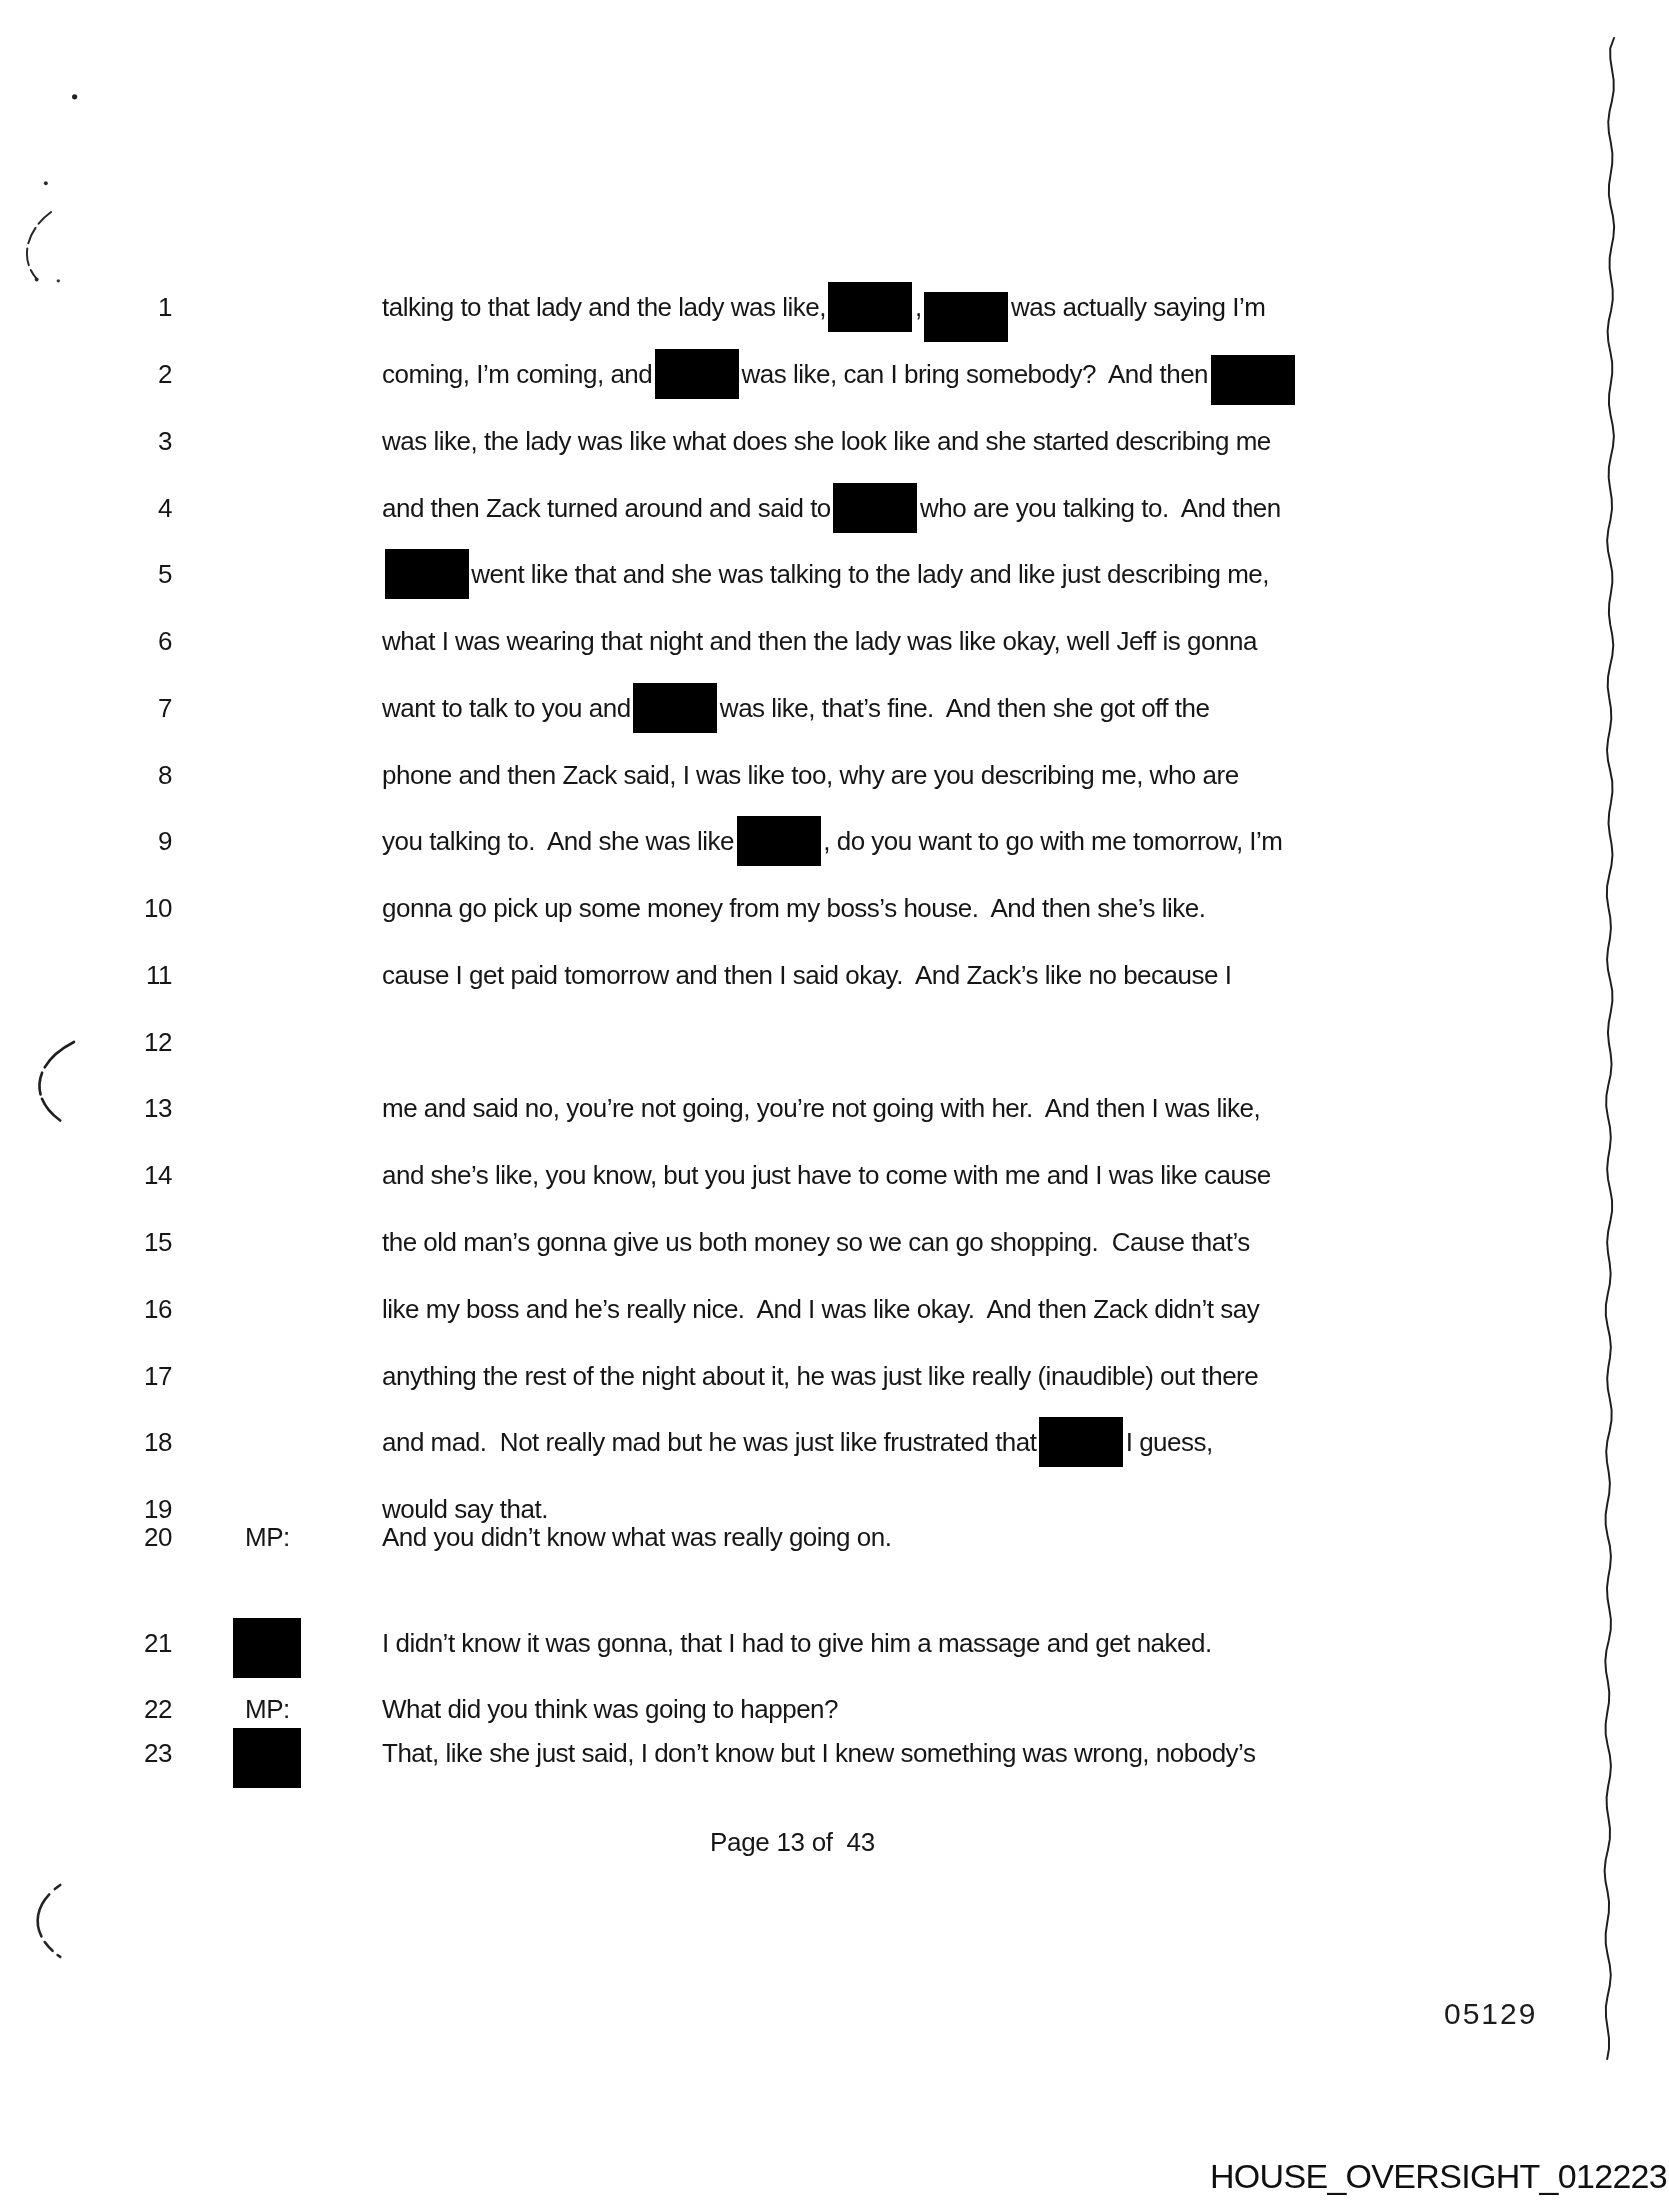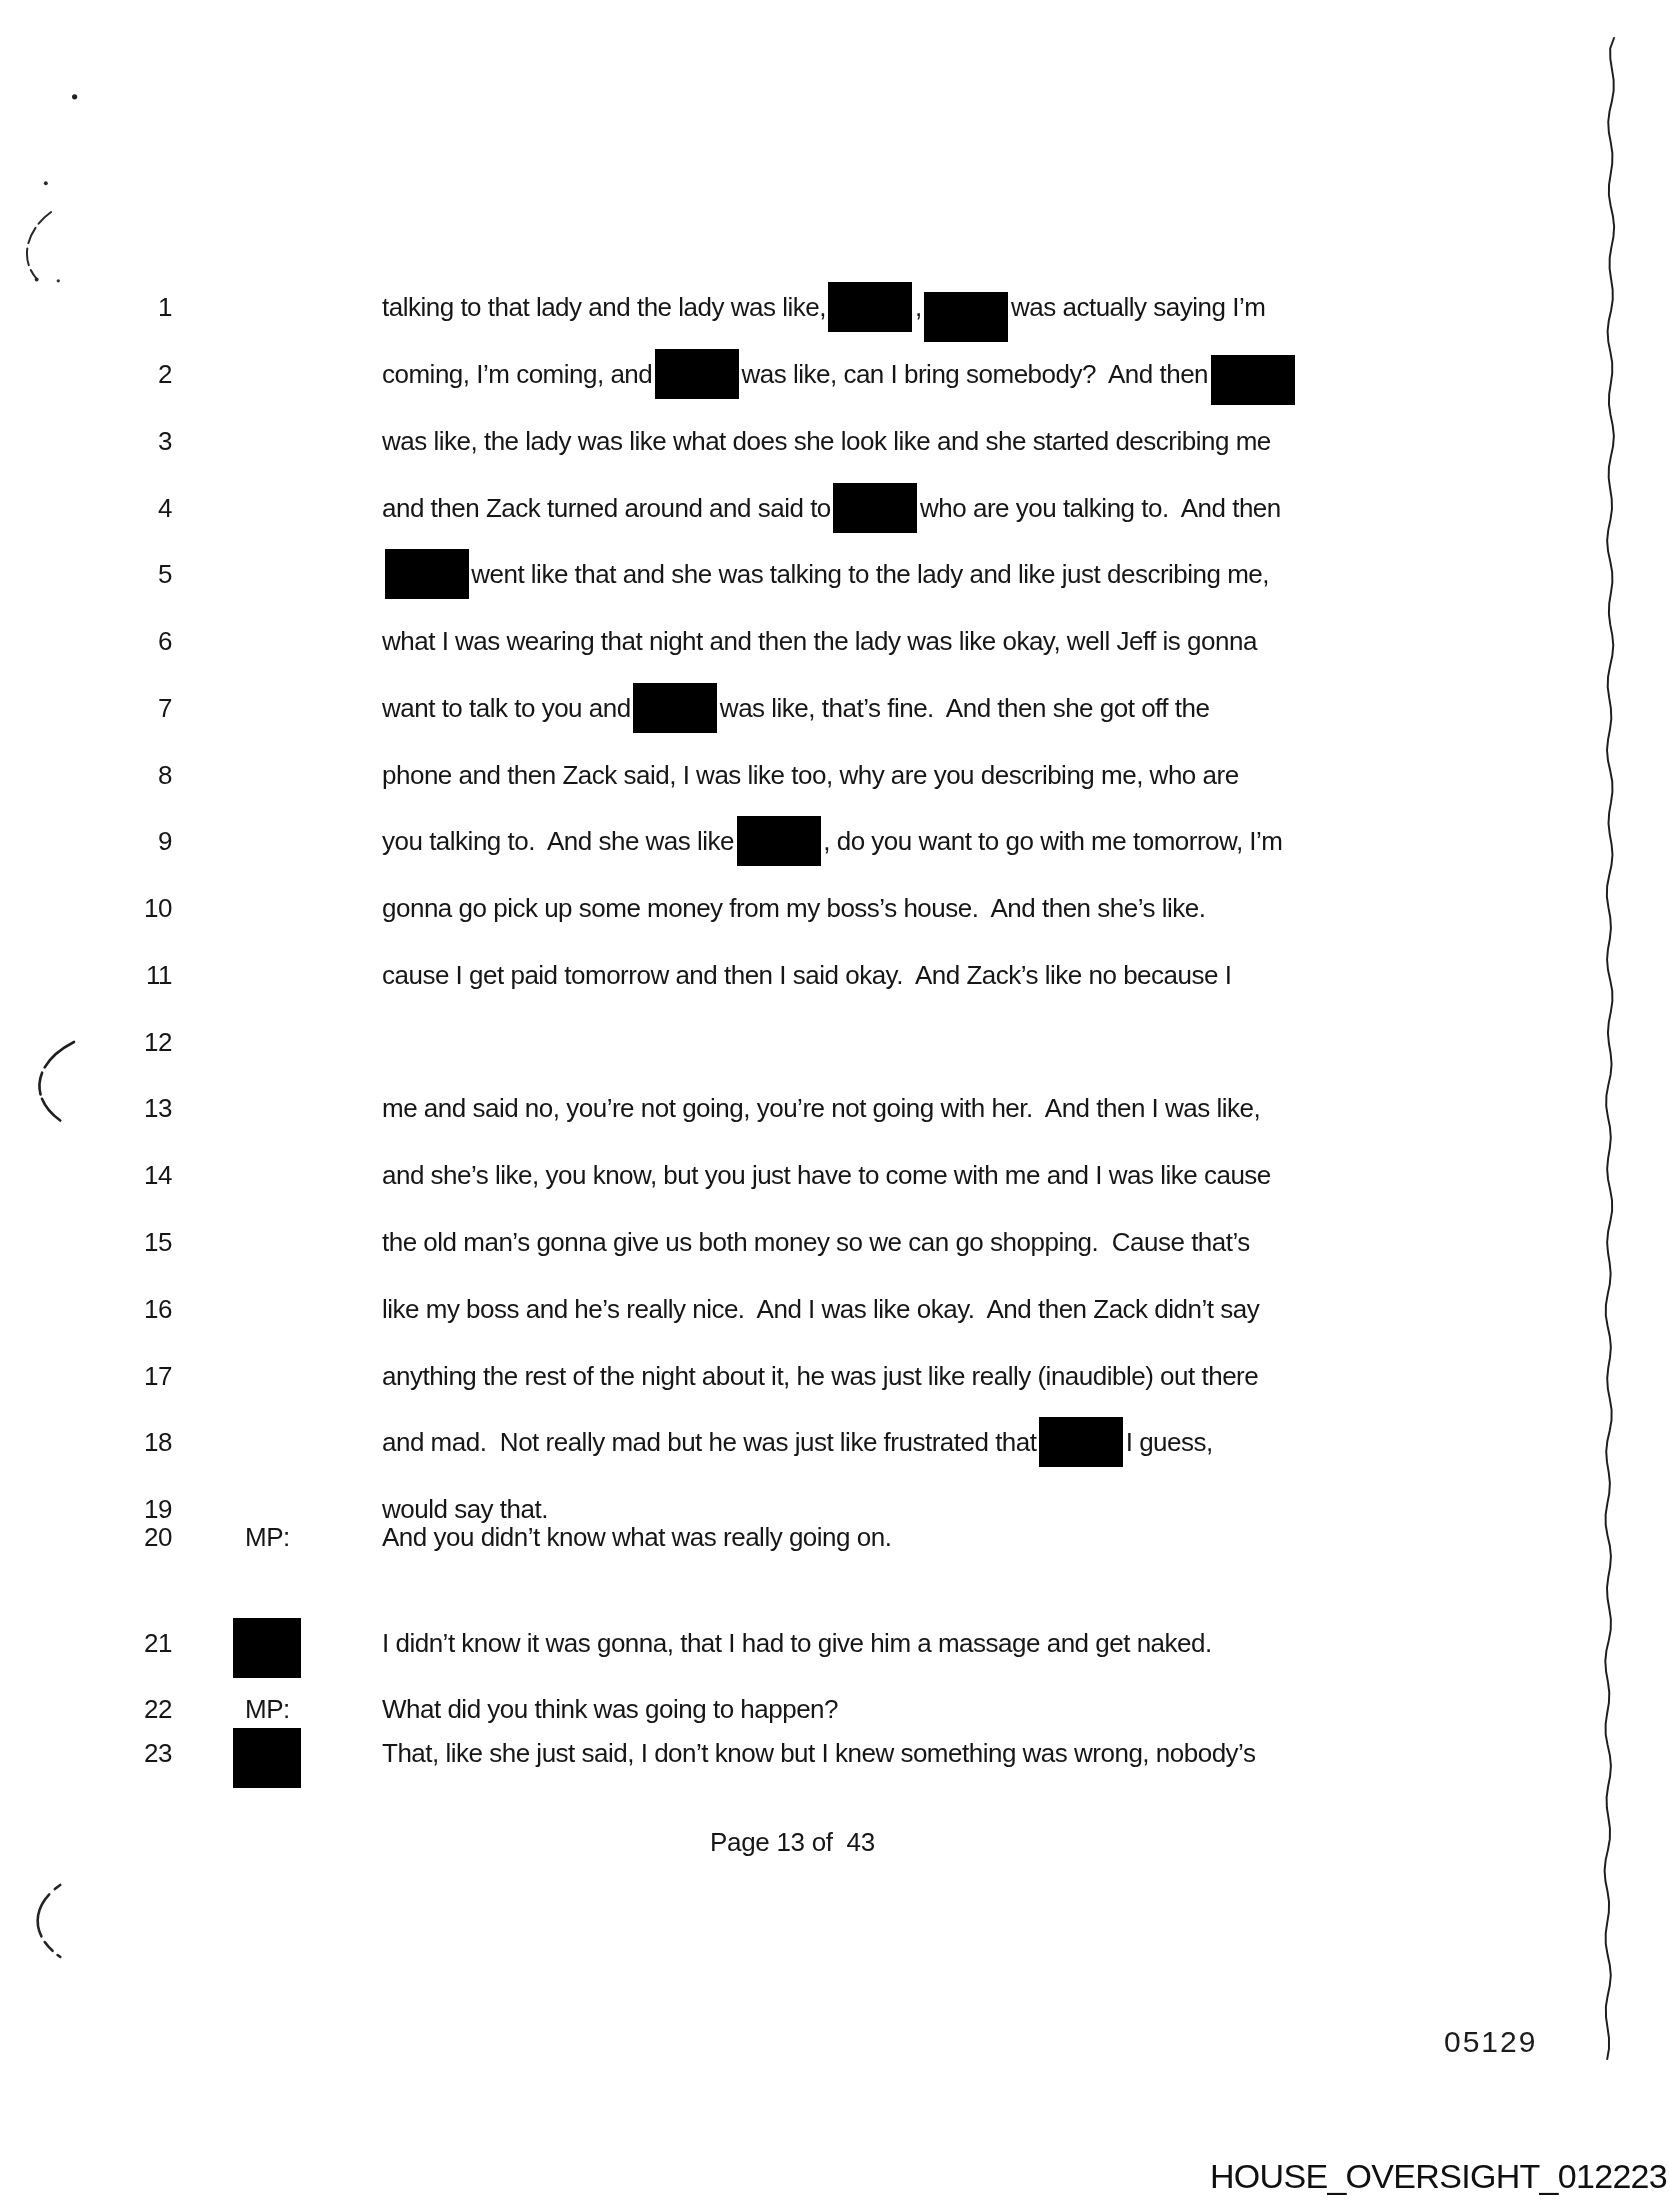--- a/index.html
+++ b/index.html
@@ -21,21 +21,21 @@
   .redact {
     display:inline-block; width:84px; height:50px; background:var(--redaction);
     vertical-align:-15.7px; margin:0 2.6px;
   }
   .footer-page {
     position:absolute; left:710px; top:1828px; font-size:26px; letter-spacing:-0.3px;
     line-height:29px; white-space:pre; color:var(--ink);
   }
   .stamp {
     position:absolute; left:1444px; top:1995px; font-size:30px; letter-spacing:2px;
-    line-height:38px; color:#1c1c1c;margin-top:28px;
+    line-height:38px; color:#1c1c1c;
   }
   .bates {
     position:absolute; left:1210px; top:2157px; font-size:34px; letter-spacing:-0.7px;
     line-height:39px; color:#101010;
   }
 </style>
 </head>
 <body>
 
 <div class="page">

